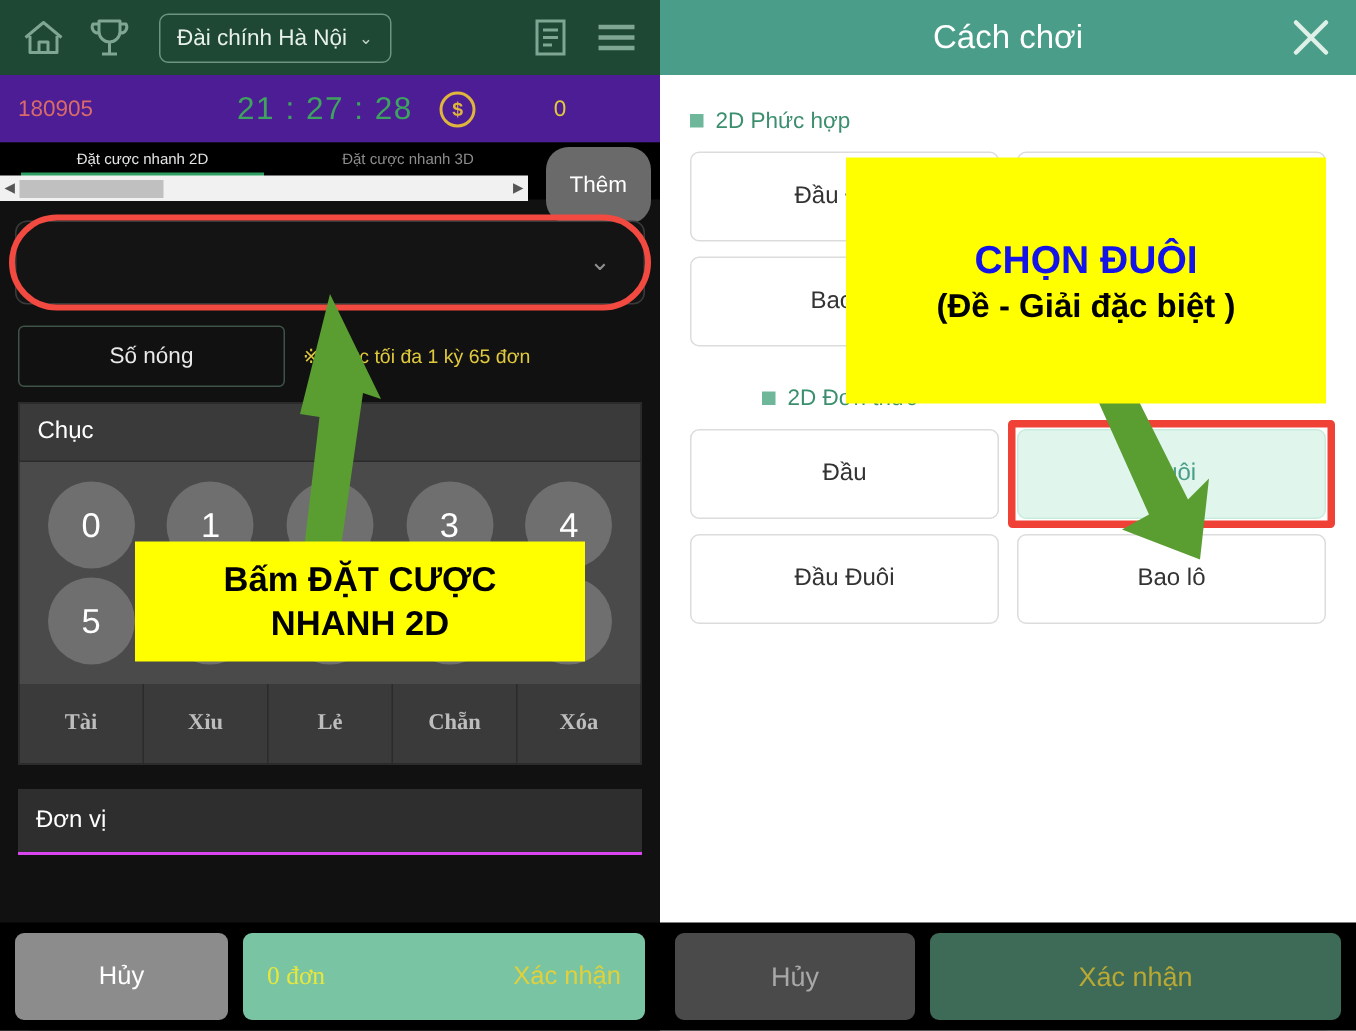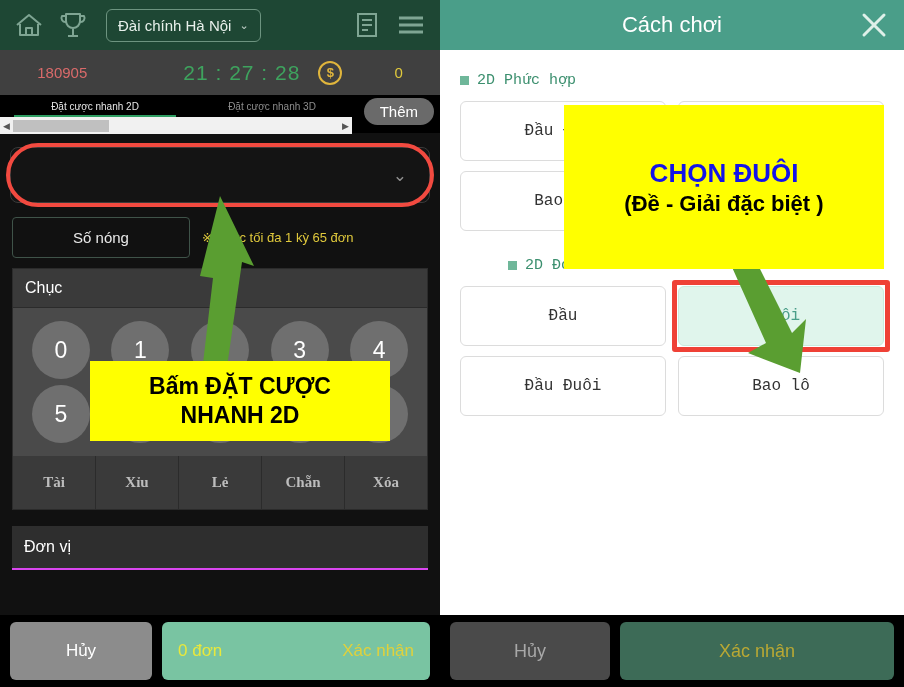--- a/index.html
+++ b/index.html
@@ -24,22 +24,22 @@
   .hdr-icon svg { display: block; }
   #station-select {
     border: 1px solid #6d9480; border-radius: 6px; color: #e8f0eb;
     font-size: 15px; padding: 7px 11px; display: flex; align-items: center; gap: 8px;
     margin-left: 6px;
   }
   #station-select .caret { font-size: 11px; opacity: .8; }
   .hdr-spacer { flex: 1; }
 
   #info-bar {
-    height: 45px; background: #404040; display: flex; align-items: center;
-    padding: 0 12px; font-size: 17px; justify-content: center;
+    height: 45px; background: #4c1d95; display: flex; align-items: center;
+    padding: 0 12px; font-size: 17px;
   }
   #draw-id { color: #d96a6a; font-size: 15px; }
   #countdown { color: #3ea35e; letter-spacing: 1px; margin-left: 96px; font-size: 21px; }
   #coin-icon {
     width: 24px; height: 24px; border-radius: 50%; border: 2px solid #e0b53c;
     color: #e0b53c; font-size: 13px; font-weight: bold; display: flex;
     align-items: center; justify-content: center; margin-left: 18px;
   }
   #balance { color: #e0c93c; font-size: 15px; margin-left: 52px; }
 
@@ -49,21 +49,21 @@
   }
   #tab-2d { width: 178px; color: #e6e6e6; margin-left: 6px; }
   #tab-2d:after {
     content: ''; position: absolute; left: 8px; right: 8px; bottom: 4px;
     height: 3px; background: #2e9e62;
   }
   #tab-3d { width: 176px; }
   #btn-them {
     position: absolute; right: 6px; top: 3px;
     background: #6a6a6a; color: #fff; border: none; border-radius: 15px;
-    font-size: 15px; padding: 5px 16px; font-family: inherit;
+    font-size: 15px; padding: 17px 16px; font-family: inherit;
   }
   #tab-scrollbar {
     position: absolute; left: 0; top: 22px; width: 352px; height: 17px;
     background: #f1f1f1; display: flex; align-items: center;
   }
   .sb-arrow { width: 13px; height: 100%; display: flex; align-items: center; justify-content: center;
     font-size: 9px; color: #555; }
   #sb-thumb { width: 96px; height: 12px; background: #c0c0c0; margin-left: 0px; }
   .sb-track { flex: 1; }
 
@@ -116,38 +116,38 @@
   }
   #btn-cancel-left {
     width: 142px; height: 58px; background: #8c8c8c; color: #fff; font-size: 17px;
     border: none; border-radius: 6px; font-family: inherit;
   }
   #btn-confirm-left {
     flex: 1; height: 58px; background: #79c4a2; border: none; border-radius: 6px;
     display: flex; align-items: center; justify-content: space-between;
     padding: 0 16px; font-size: 17px; font-family: inherit;
   }
-  #confirm-count { color: #e8e83c; }
+  #confirm-count { color: #e8e83c; font-family: Liberation Serif, serif; }
   #confirm-label { color: #e0d13c; }
 
   
   #right-panel {
     position: absolute; left: 440px; top: 0; width: 464px; height: 687px;
     background: #ffffff; overflow: hidden;
   }
   #rp-header {
     height: 50px; background: #4a9e89; display: flex; align-items: center;
     justify-content: center; position: relative;
   }
   #rp-title { color: #fff; font-size: 22px; }
   #rp-close {
     position: absolute; right: 14px; top: 50%; transform: translateY(-50%);
     width: 32px; height: 32px; display: flex; align-items: center; justify-content: center;
   }
-  #rp-body { padding: 14px 20px 0 20px; font-family: Liberation Mono, monospace; }
+  #rp-body { padding: 14px 20px 0 20px; }
   .section-head {
     display: flex; align-items: center; gap: 8px; color: #3b8f6e;
     font-size: 15px; margin: 8px 0 12px 0;
   }
   .section-bullet { width: 9px; height: 9px; background: #6fb79a; display: inline-block; }
   .btn-grid { display: flex; flex-wrap: wrap; gap: 10px 12px; }
   .play-btn {
     width: 206px; height: 60px; border: 1px solid #dcdcdc; border-radius: 6px;
     background: #fff; color: #333; font-size: 16px; display: flex;
     align-items: center; justify-content: center; font-family: inherit;

